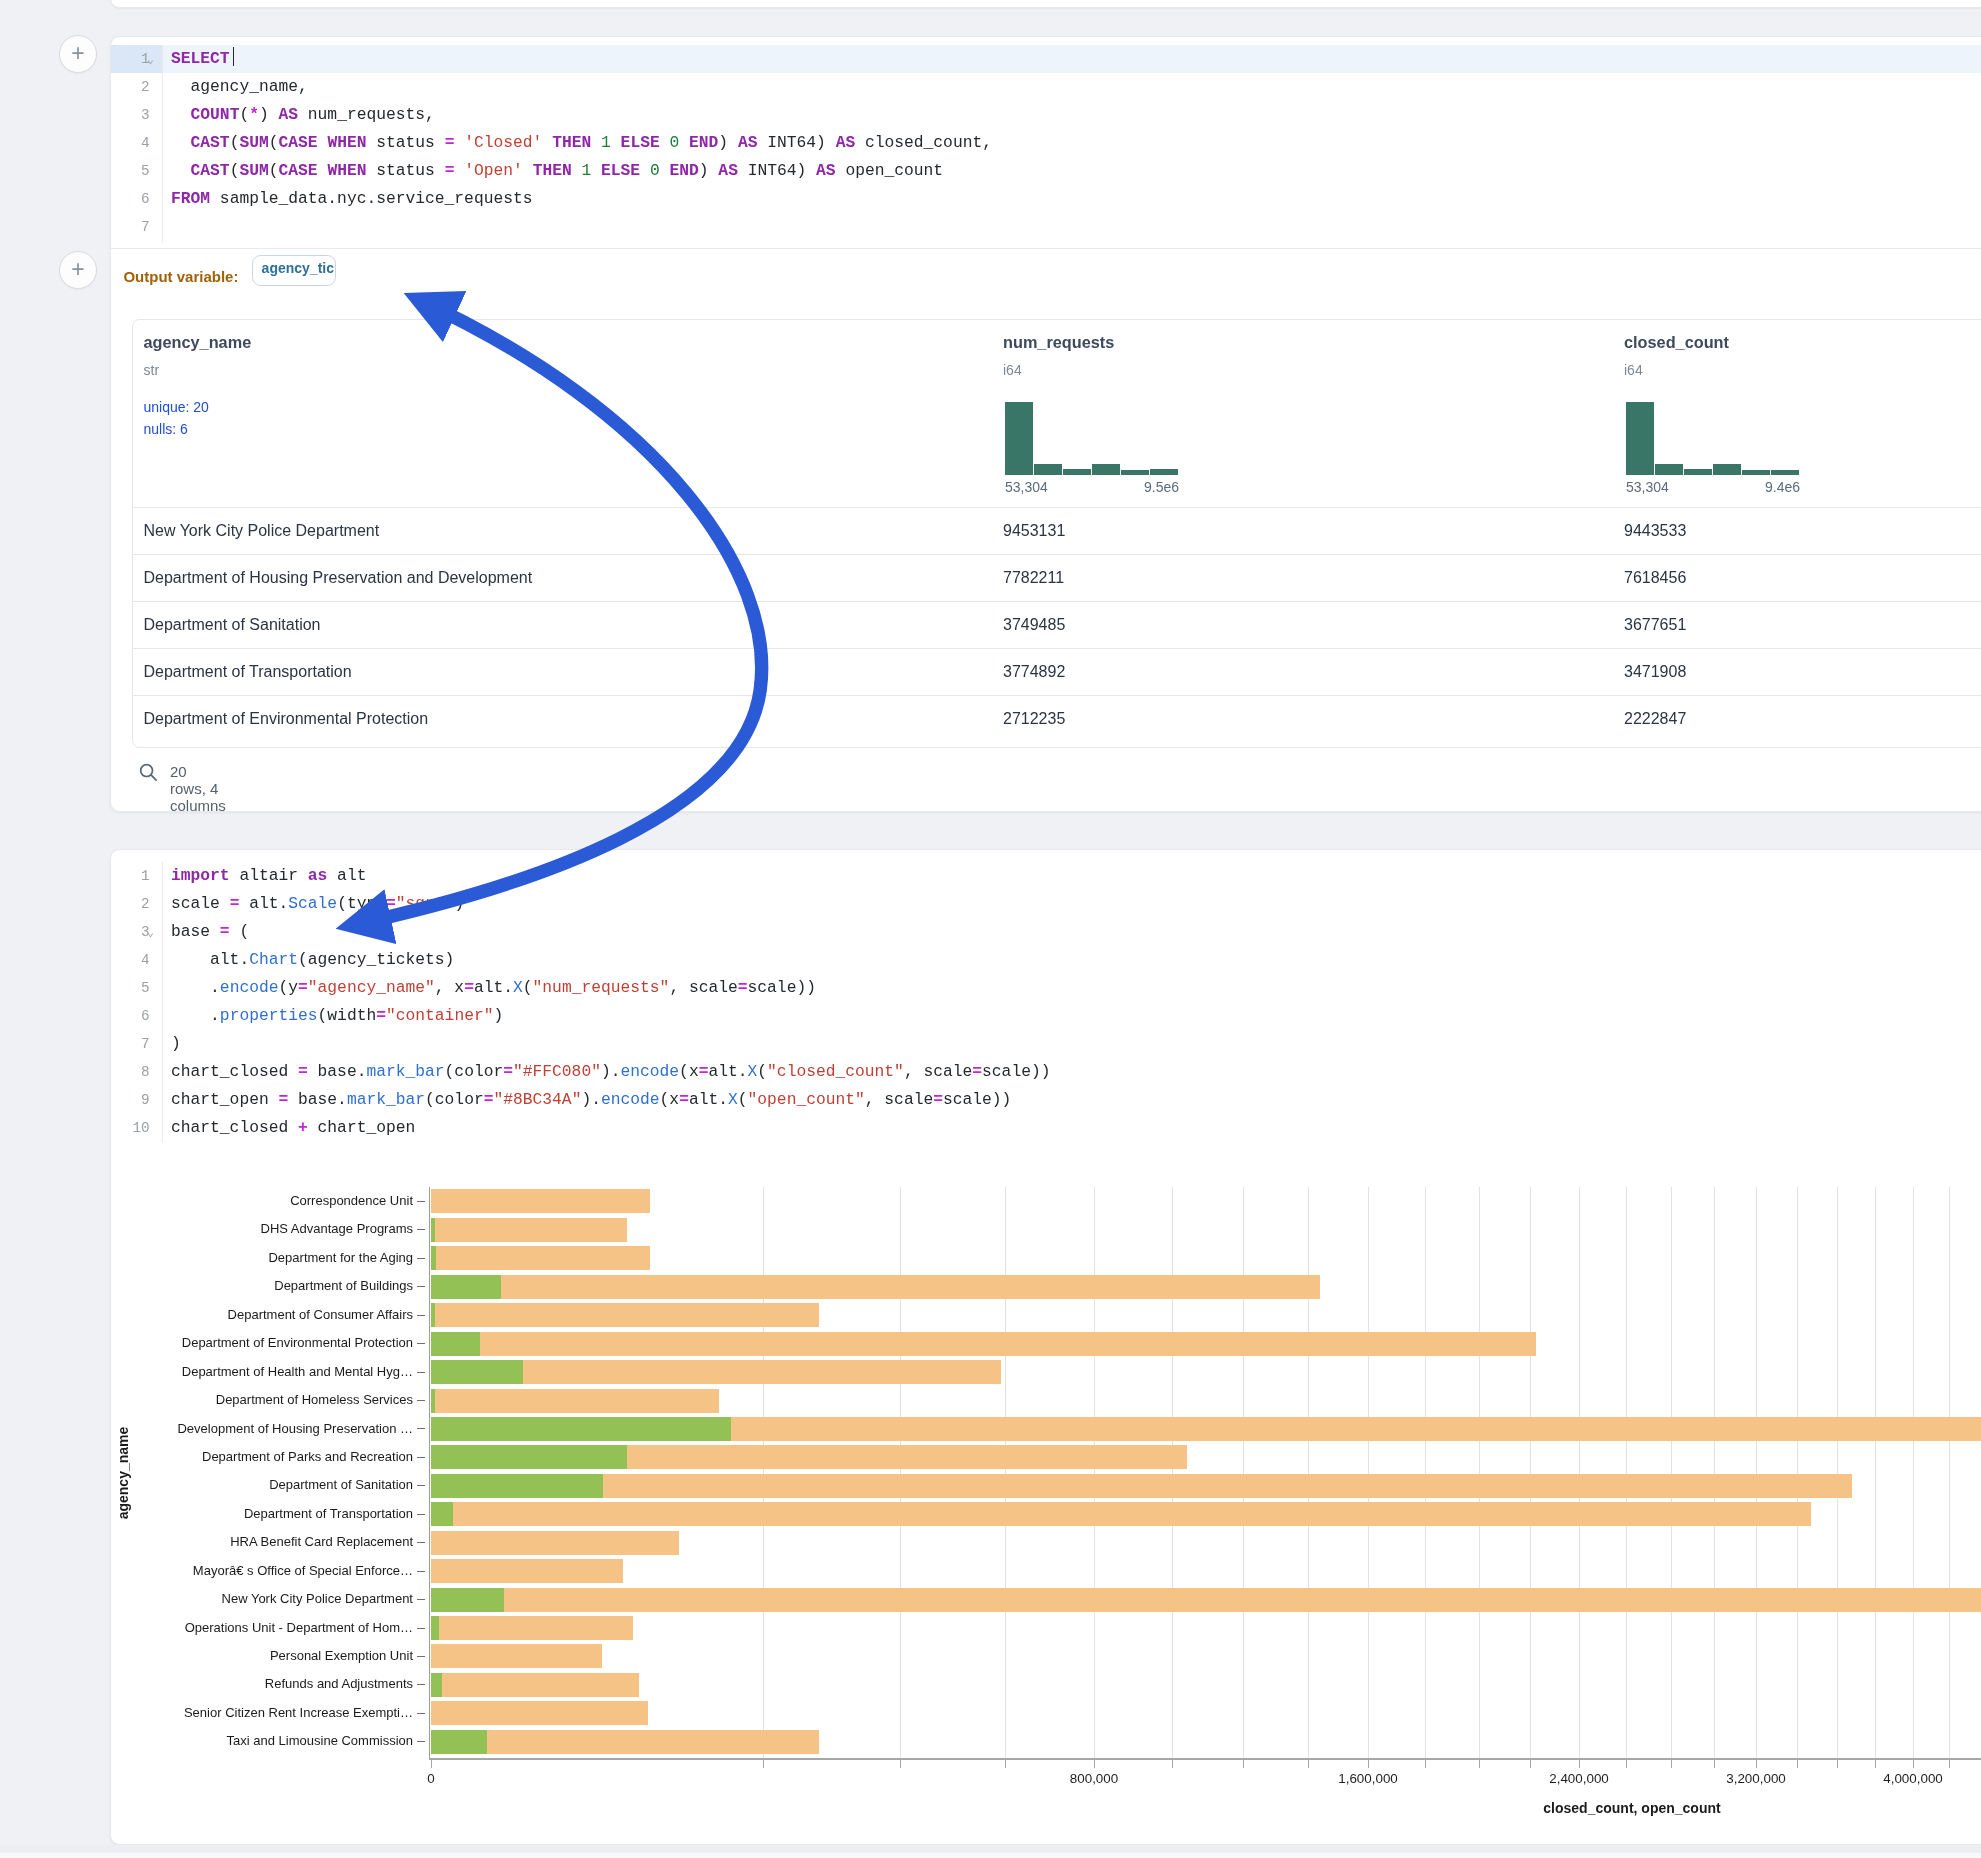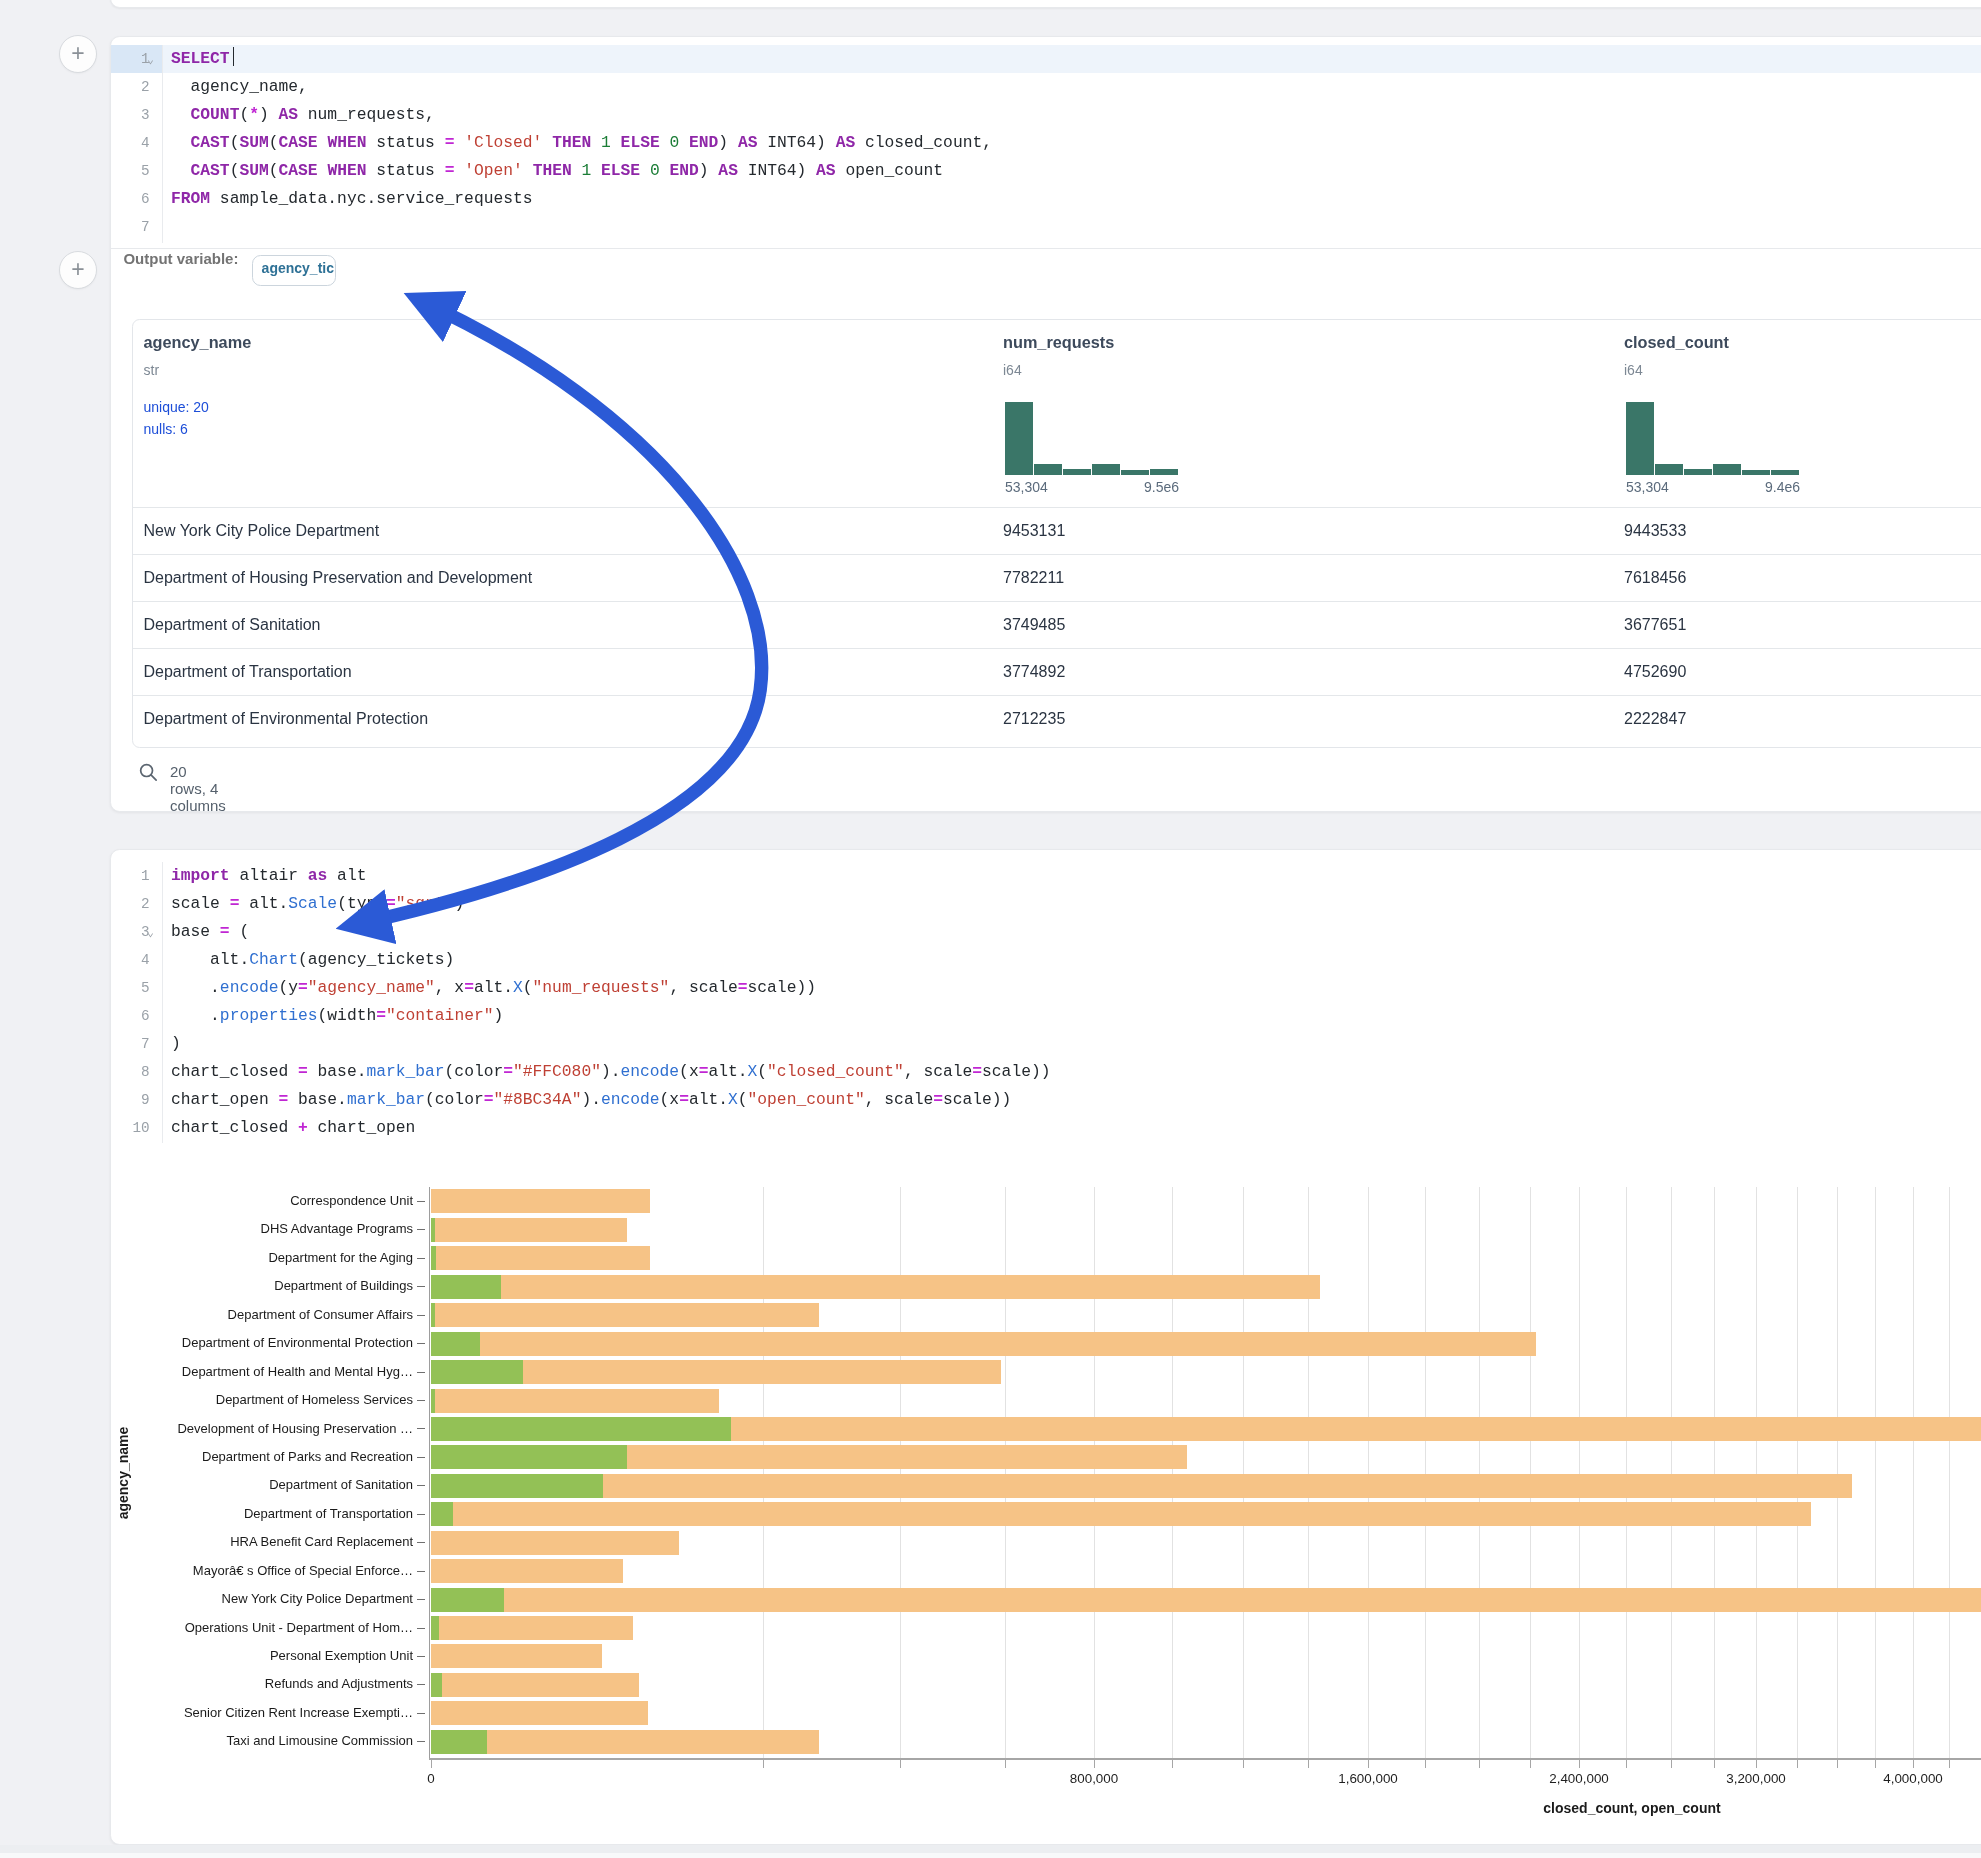--- a/index.html
+++ b/index.html
@@ -36,21 +36,21 @@
   .tok-n { color:#1b7d36; }
   .tok-o { color:#c026d3; font-weight:bold; }
   .tok-m { color:#2f6fd0; }
   .tok-d { color:#24292e; }
   .caret { display:inline-block; width:1.9px; height:19px; background:#24292e;
     vertical-align:-3.8px; margin-left:2.9px; }
 
   .cell-sep { position:absolute; left:0; width:100%; height:1px; background:#e7e9ec; }
 
   .output-row { position:absolute; left:0; top:212px; width:100%; height:46px; }
-  .outlabel { position:absolute; left:12.4px; top:1px; font-size:15px; font-weight:bold; color:#737373; }
+  .outlabel { position:absolute; left:12.4px; top:19px; font-size:15px; font-weight:bold; color:#a16207; }
   .outpill { position:absolute; left:141px; top:5.7px; width:84px; height:31px;
     border:1.4px solid #ccd5dd; border-radius:8.6px; padding:4.8px 0 0 8.6px;
     font-size:14px; font-weight:bold; color:#2e7196; overflow:hidden; white-space:nowrap;
     background:#fff; }
 
   .table-card { position:absolute; left:21px; top:282px; width:1874px; height:429px;
     border:1px solid #e3e6ea; border-radius:7.6px; background:#fff; overflow:hidden; }
   .th-name { position:absolute; font-size:16.3px; font-weight:bold; color:#3d4a5c; }
   .th-type { position:absolute; font-size:14px; color:#7d8894; }
   .th-meta { position:absolute; font-size:14px; color:#1d4ed8; line-height:22px; }
@@ -151,21 +151,21 @@
       <div class="tcell" style="left:10.5px; top:234px;">Department of Housing Preservation and Development</div>
       <div class="tcell" style="left:870px; top:234px;">7782211</div>
       <div class="tcell" style="left:1491px; top:234px;">7618456</div>
       <div class="trow-sep" style="top:281px;"></div>
       <div class="tcell" style="left:10.5px; top:281px;">Department of Sanitation</div>
       <div class="tcell" style="left:870px; top:281px;">3749485</div>
       <div class="tcell" style="left:1491px; top:281px;">3677651</div>
       <div class="trow-sep" style="top:328px;"></div>
       <div class="tcell" style="left:10.5px; top:328px;">Department of Transportation</div>
       <div class="tcell" style="left:870px; top:328px;">3774892</div>
-      <div class="tcell" style="left:1491px; top:328px;">4752690</div>
+      <div class="tcell" style="left:1491px; top:328px;">3471908</div>
       <div class="trow-sep" style="top:375px;"></div>
       <div class="tcell" style="left:10.5px; top:375px;">Department of Environmental Protection</div>
       <div class="tcell" style="left:870px; top:375px;">2712235</div>
       <div class="tcell" style="left:1491px; top:375px;">2222847</div>
     </div>
 
   <div class="table-footer">
     <svg class="tf-icon" width="21" height="21" viewBox="0 0 22 22">
       <circle cx="9" cy="9" r="6.2" fill="none" stroke="#5b6570" stroke-width="1.8"></circle>
       <line x1="13.6" y1="13.6" x2="19" y2="19" stroke="#5b6570" stroke-width="1.8" stroke-linecap="round"></line>

